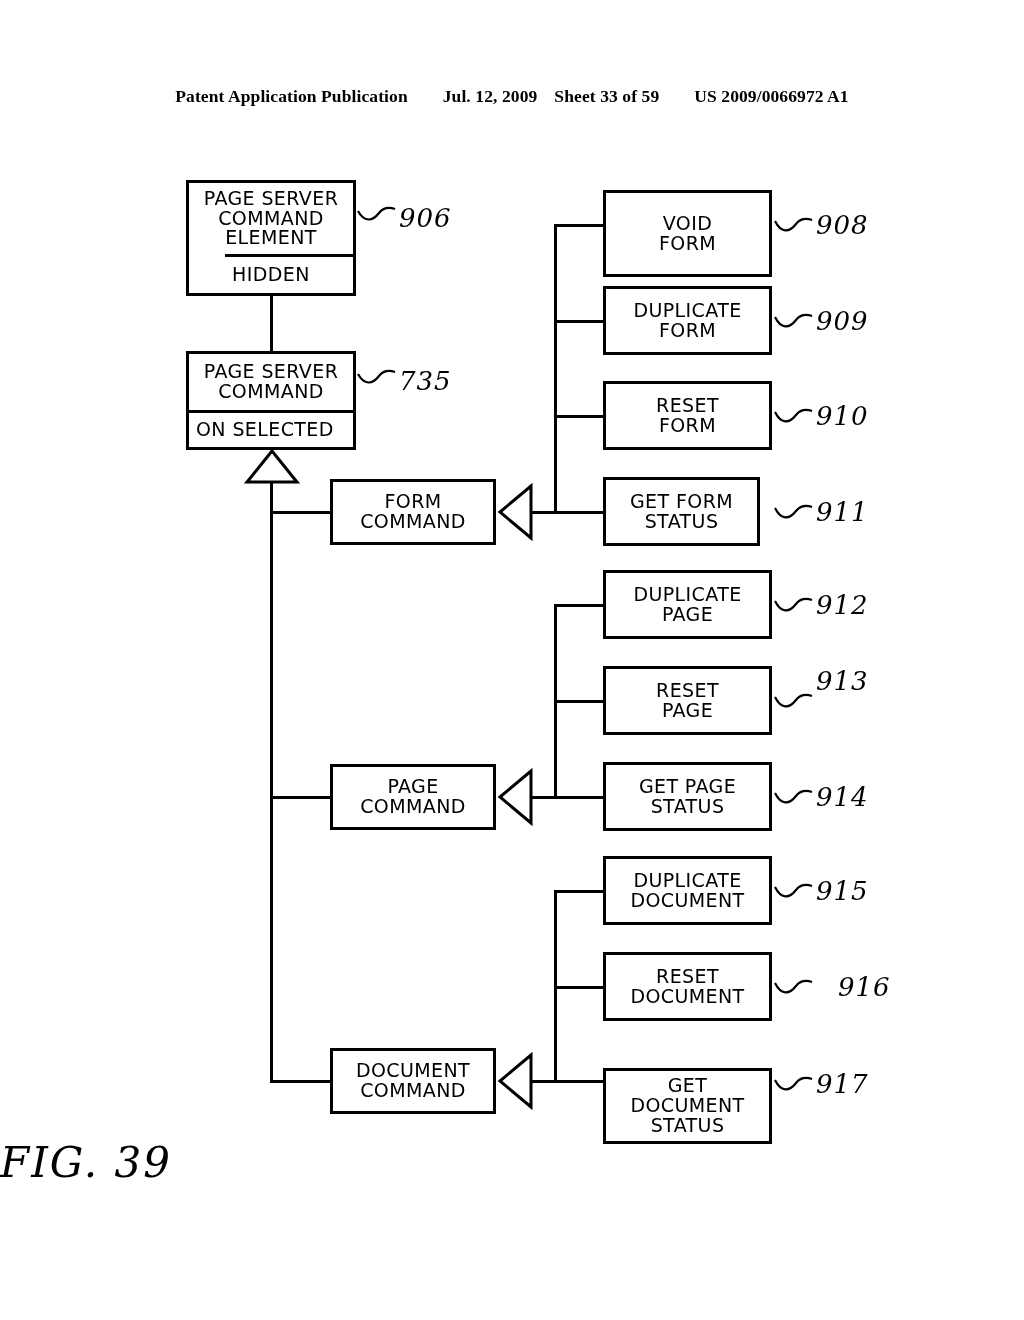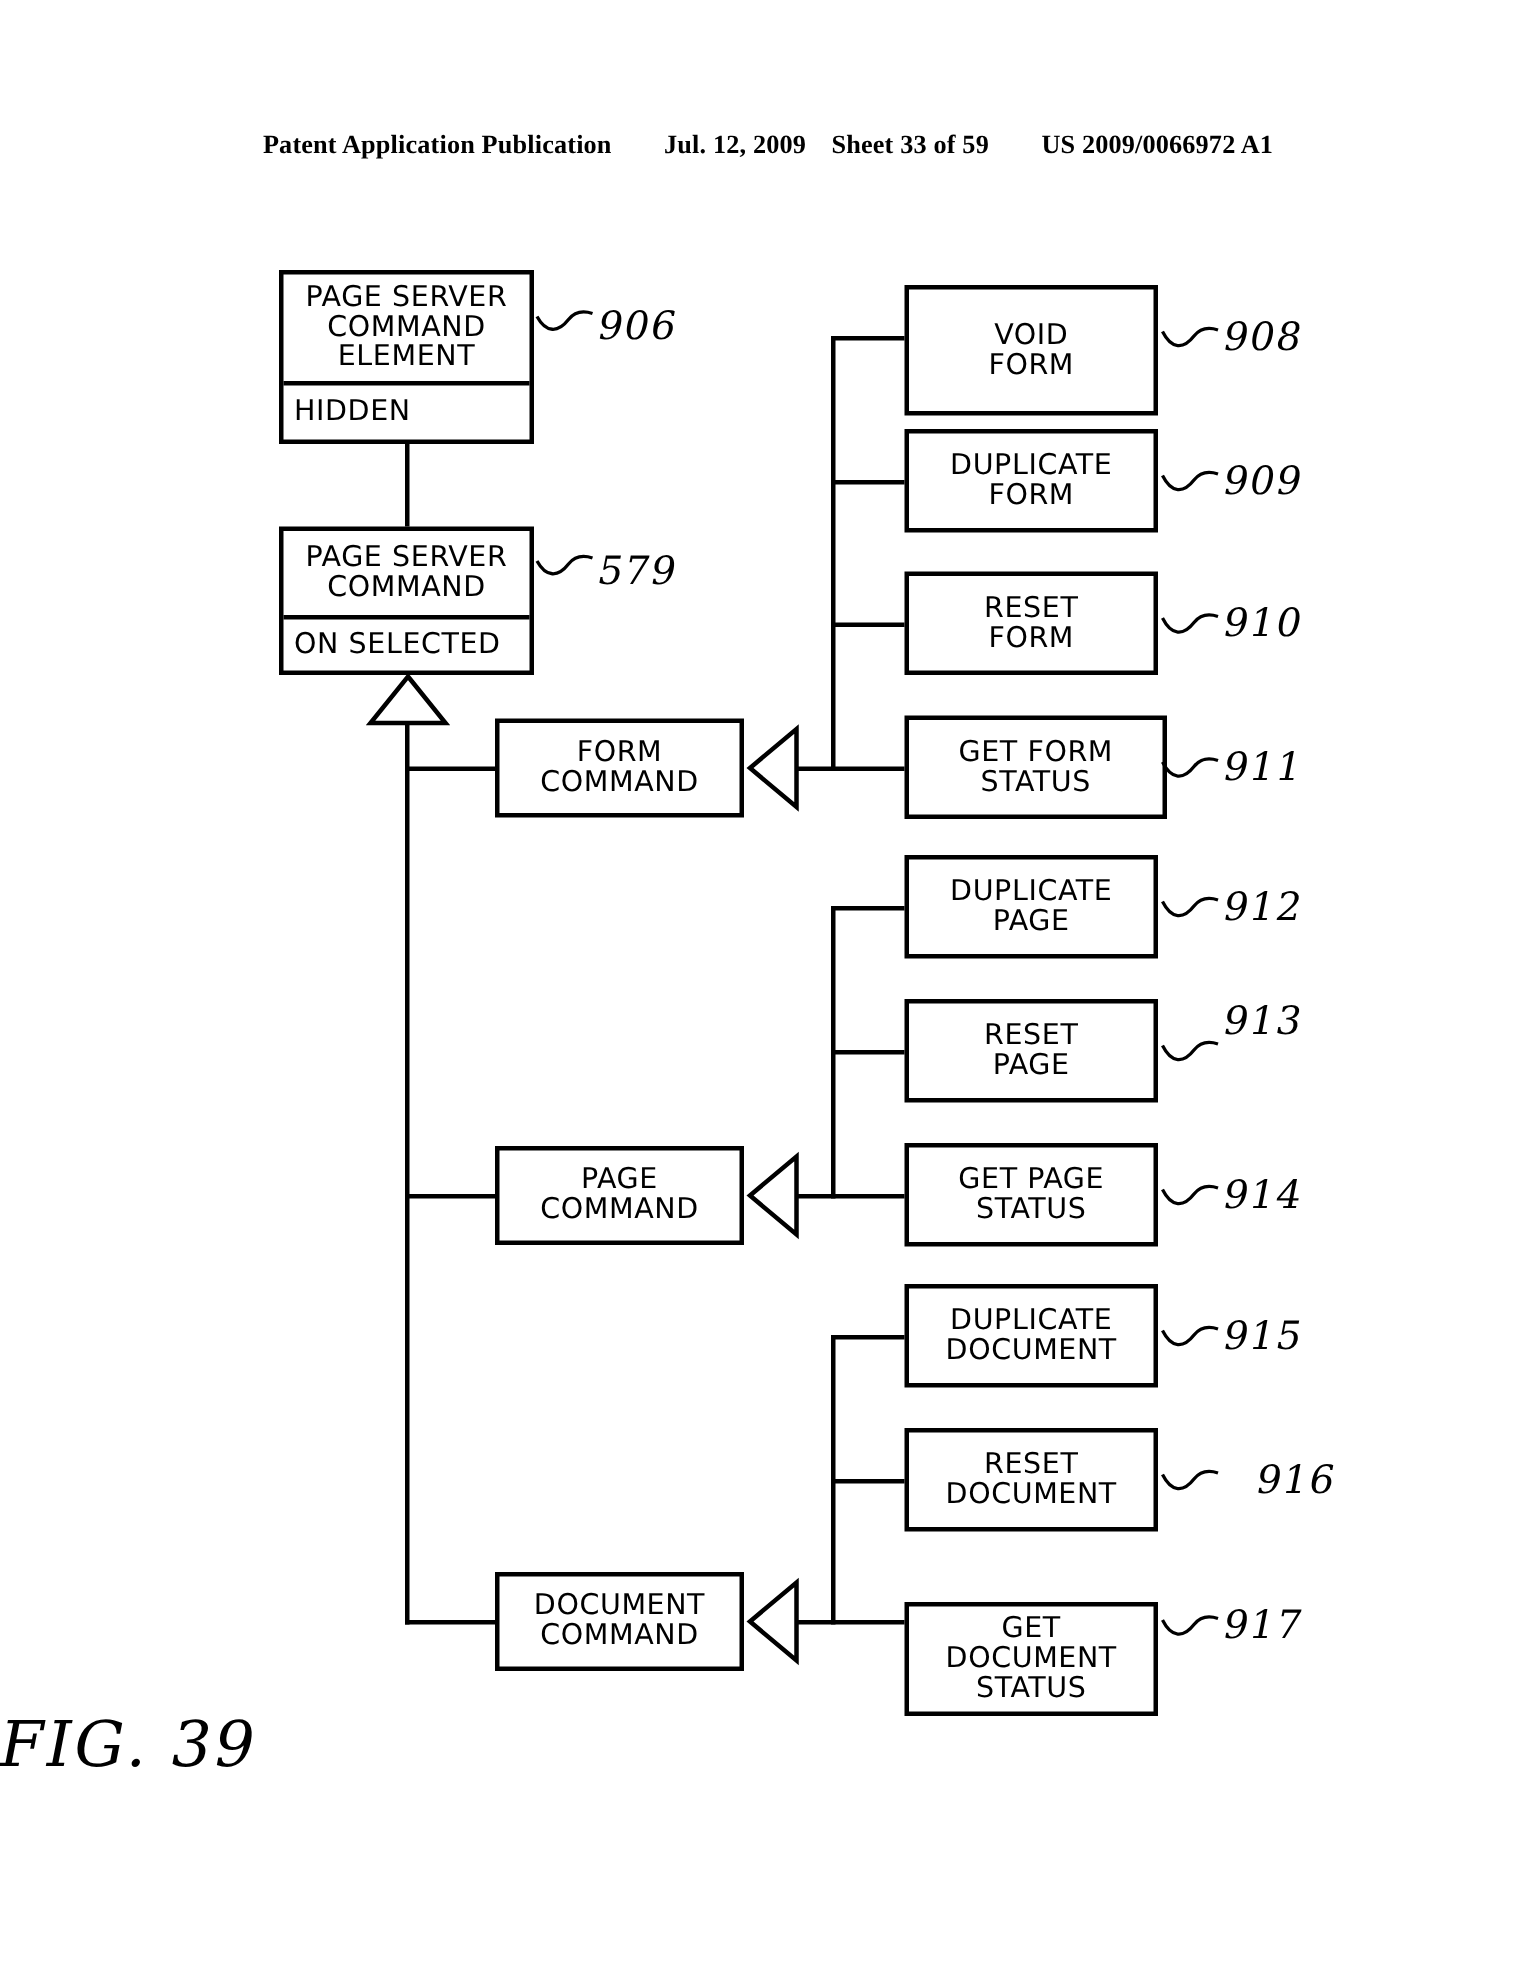--- a/index.html
+++ b/index.html
@@ -131,42 +131,42 @@
   <span class="gap-lg"></span>
   <span class="seg">US 2009/0066972 A1</span>
 </div>
 
 <div id="diagram">
 
   <div class="node" style="left:186px; top:180px; width:170px; height:116px;">
     <div class="compartment main">PAGE SERVER
 COMMAND
 ELEMENT</div>
-    <div class="compartment attr" style="height:39px;">HIDDEN</div>
+    <div class="compartment attr" style="height:39px;margin-left:36px;">HIDDEN</div>
   </div>
   <div class="ref-leader" style="left:357px; top:206px;">
     <svg width="40" height="20" viewBox="0 0 40 20">
       <path d="M1 5 C7 16, 15 16, 22 7 C26 2, 32 1, 38 3" fill="none" stroke="#000" stroke-width="2.2"></path>
     </svg>
   </div>
   <div class="ref" style="left:399px; top:203px;text-align:center;">906</div>
 
   <div class="line-v" style="left:270px; top:293px; height:60px;"></div>
 
   <div class="node" style="left:186px; top:351px; width:170px; height:99px;">
     <div class="compartment main">PAGE SERVER
 COMMAND</div>
     <div class="compartment attr" style="height:37px;">ON SELECTED</div>
   </div>
   <div class="ref-leader" style="left:357px; top:369px;">
     <svg width="40" height="20" viewBox="0 0 40 20">
       <path d="M1 5 C7 16, 15 16, 22 7 C26 2, 32 1, 38 3" fill="none" stroke="#000" stroke-width="2.2"></path>
     </svg>
   </div>
-  <div class="ref" style="left:399px; top:366px;">579</div>
+  <div class="ref" style="left:399px; top:366px;">735</div>
 
   <div class="tri-left" style="left:245px; top:450px;">
     <svg width="54" height="34" viewBox="0 0 54 34">
       <polygon points="27,1 52,32 2,32" fill="#ffffff" stroke="#000" stroke-width="3"></polygon>
     </svg>
   </div>
 
   <div class="line-v" style="left:270px; top:481px; height:602px;"></div>
 
   <div class="line-h" style="left:270px; top:511px; width:62px;"></div>
@@ -241,21 +241,21 @@
     <div class="compartment main">RESET
 FORM</div>
   </div>
   <div class="ref-leader" style="left:774px; top:408px;">
     <svg width="40" height="20" viewBox="0 0 40 20">
       <path d="M1 4 C7 16, 15 16, 22 7 C26 2, 32 1, 38 3" fill="none" stroke="#000" stroke-width="2.2"></path>
     </svg>
   </div>
   <div class="ref" style="left:816px; top:401px;">910</div>
 
-  <div class="node" style="left:603px; top:477px; width:175px; height:69px;">
+  <div class="node" style="left:603px; top:477px; width:157px; height:69px;">
     <div class="compartment main">GET FORM
 STATUS</div>
   </div>
   <div class="ref-leader" style="left:774px; top:504px;">
     <svg width="40" height="20" viewBox="0 0 40 20">
       <path d="M1 4 C7 16, 15 16, 22 7 C26 2, 32 1, 38 3" fill="none" stroke="#000" stroke-width="2.2"></path>
     </svg>
   </div>
   <div class="ref" style="left:816px; top:497px;">911</div>
 

